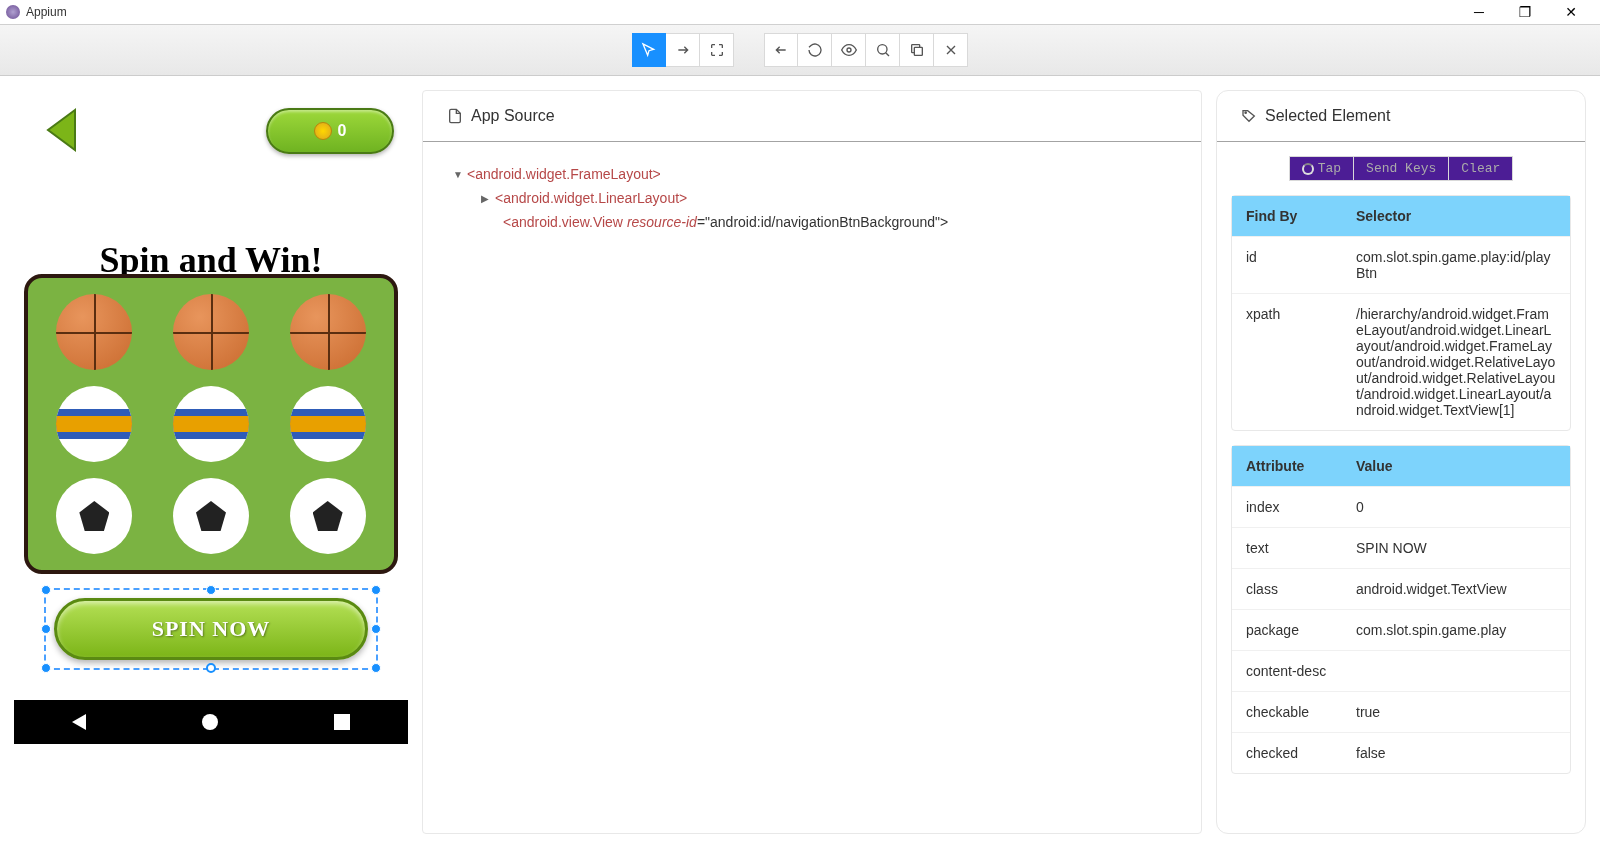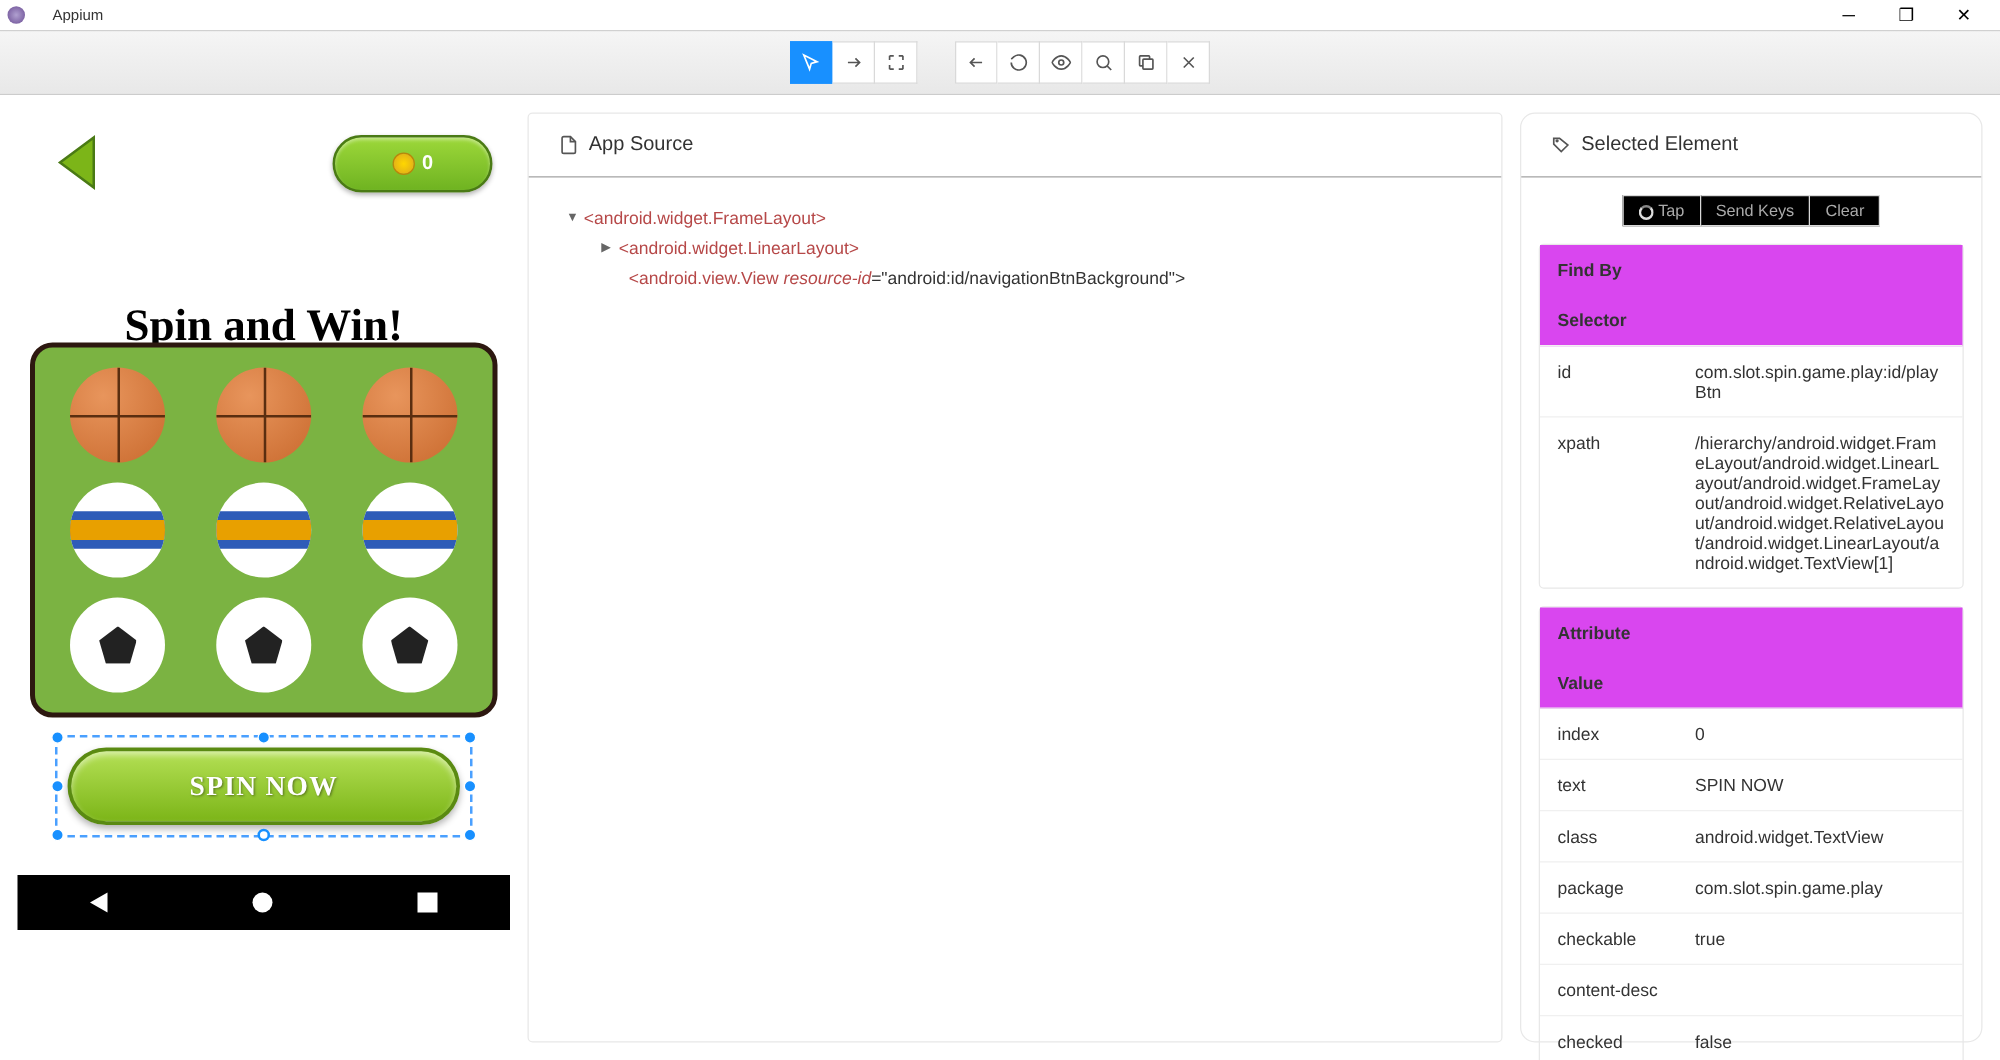--- a/index.html
+++ b/index.html
@@ -1,20 +1,20 @@
 <!DOCTYPE html>
 <html><head>
   <meta charset="utf-8">
   <style>
     * { box-sizing: border-box; margin: 0; padding: 0; }
     body { font-family: -apple-system, BlinkMacSystemFont, 'Segoe UI', sans-serif; background: #fff; overflow: hidden; }
     
     .titlebar { height: 24px; display: flex; align-items: center; padding: 0 6px; background: #fff; }
     .titlebar .app-icon { width: 14px; height: 14px; border-radius: 50%; background: radial-gradient(circle, #b0a0d0, #6a4c93); margin-right: 6px; }
-    .titlebar .title { font-size: 12px; color: #333; flex: 1; margin-left: 16px; }
+    .titlebar .title { font-size: 12px; color: #333; flex: 1; }
     .win-controls { display: flex; gap: 0; }
     .win-btn { width: 46px; height: 24px; display: flex; align-items: center; justify-content: center; font-size: 14px; cursor: pointer; }
     
     .toolbar-wrap { background: linear-gradient(#f5f5f5, #e8e8e8); border-top: 1px solid #d0d0d0; border-bottom: 1px solid #ccc; height: 52px; display: flex; align-items: center; justify-content: center; gap: 30px; }
     .toolbar-group { display: flex; }
     .tb-btn { width: 34px; height: 34px; border: 1px solid #d9d9d9; background: #fff; display: flex; align-items: center; justify-content: center; cursor: pointer; }
     .tb-btn.active { background: #1890ff; color: #fff; border-color: #1890ff; }
     .tb-btn:not(:first-child) { border-left: none; }
     .tb-icon { width: 16px; height: 16px; }
     
@@ -63,29 +63,29 @@
     .tree-toggle { width: 14px; font-size: 10px; color: #666; cursor: pointer; }
     .tree-tag { color: #b64848; font-size: 14px; }
     .tree-attr-name { color: #b64848; font-style: italic; text-align: right; }
     .tree-attr-val { color: #333; }
     .indent-1 { padding-left: 28px; }
     .indent-2 { padding-left: 50px; }
     
     .selected-panel { width: 370px; border: 1px solid #e8e8e8; border-radius: 12px; display: flex; flex-direction: column; }
     .action-row { padding: 14px; display: flex; justify-content: center; }
     .action-btns { display: flex; }
-    .action-btn { padding: 4px 12px; border: 1px solid #d9d9d9; background: #000000; font-size: 13px; color: #aaa; cursor: pointer; }
+    .action-btn { padding: 4px 12px; border: 1px solid #d9d9d9; background: #4c1d95; font-size: 13px; color: #aaa; cursor: pointer; font-family: Liberation Mono, monospace; }
     .action-btn:not(:first-child) { border-left: none; }
     .action-btn .spin { display: inline-block; width: 12px; height: 12px; border: 2px solid #ddd; border-top-color: #888; border-radius: 50%; margin-right: 4px; vertical-align: middle; }
     
     .props-table { margin: 0 14px 14px; border: 1px solid #e8e8e8; border-radius: 4px; }
     .props-table:first-of-type { margin-top: 0; }
     .pt-row { display: flex; border-bottom: 1px solid #f0f0f0; }
     .pt-row:last-child { border-bottom: none; }
-    .pt-head { font-weight: 600; background: #d946ef; flex-direction: column; }
+    .pt-head { font-weight: 600; background: #7dd3fc; }
     .pt-cell { padding: 12px 14px; font-size: 14px; color: #333; word-break: break-all; }
     .pt-cell:first-child { width: 110px; flex-shrink: 0; }
     .pt-cell:last-child { flex: 1; }
   </style>
 </head>
 <body>
 
 <div class="titlebar">
   <div class="app-icon"></div>
   <div class="title">Appium</div>
@@ -264,26 +264,26 @@
       </div>
       <div class="pt-row">
         <div class="pt-cell">class</div>
         <div class="pt-cell">android.widget.TextView</div>
       </div>
       <div class="pt-row">
         <div class="pt-cell">package</div>
         <div class="pt-cell">com.slot.spin.game.play</div>
       </div>
       <div class="pt-row">
+        <div class="pt-cell">content-desc</div>
+        <div class="pt-cell"></div>
+      </div>
+      <div class="pt-row">
         <div class="pt-cell">checkable</div>
         <div class="pt-cell">true</div>
       </div>
       <div class="pt-row">
-        <div class="pt-cell">content-desc</div>
-        <div class="pt-cell"></div>
-      </div>
-      <div class="pt-row">
         <div class="pt-cell">checked</div>
         <div class="pt-cell">false</div>
       </div>
     </div>
   </div>
 </div>
 
 </body></html>

